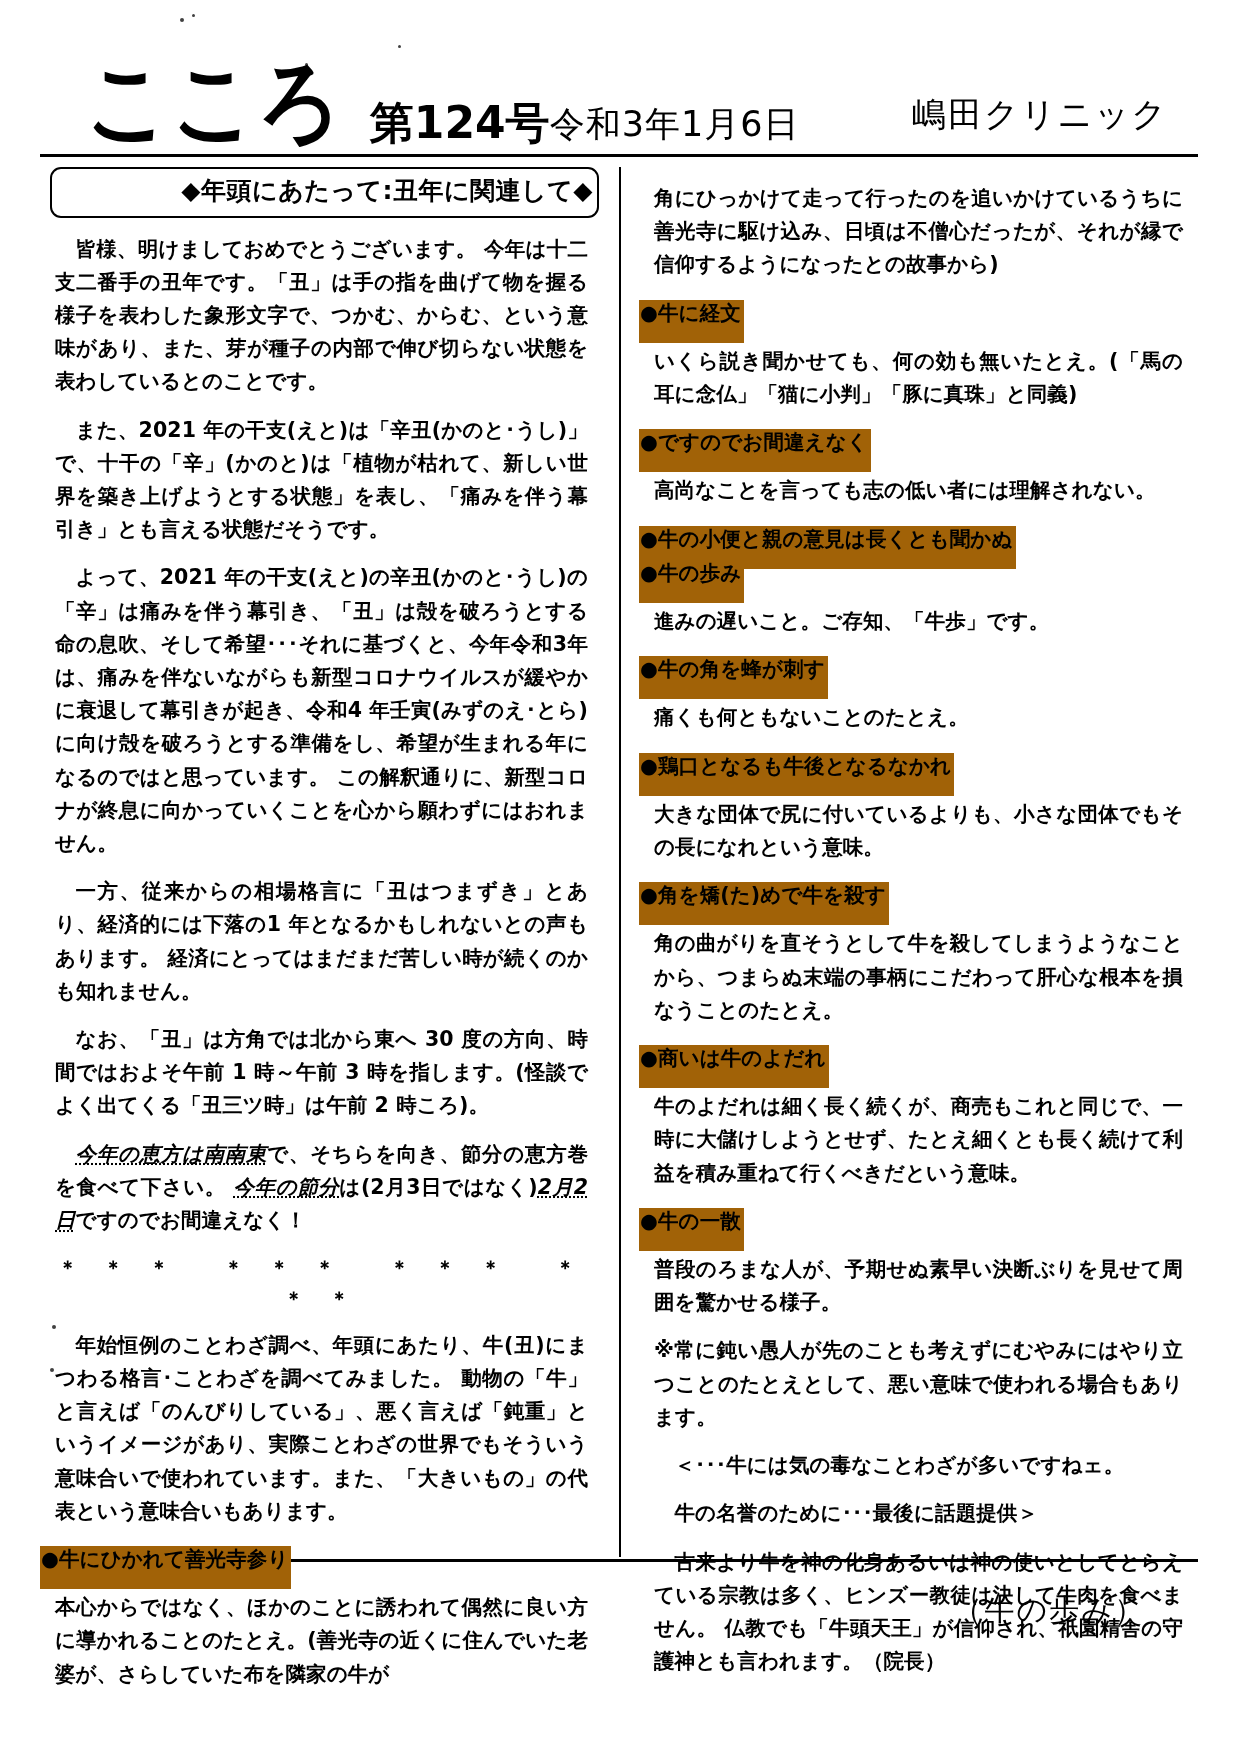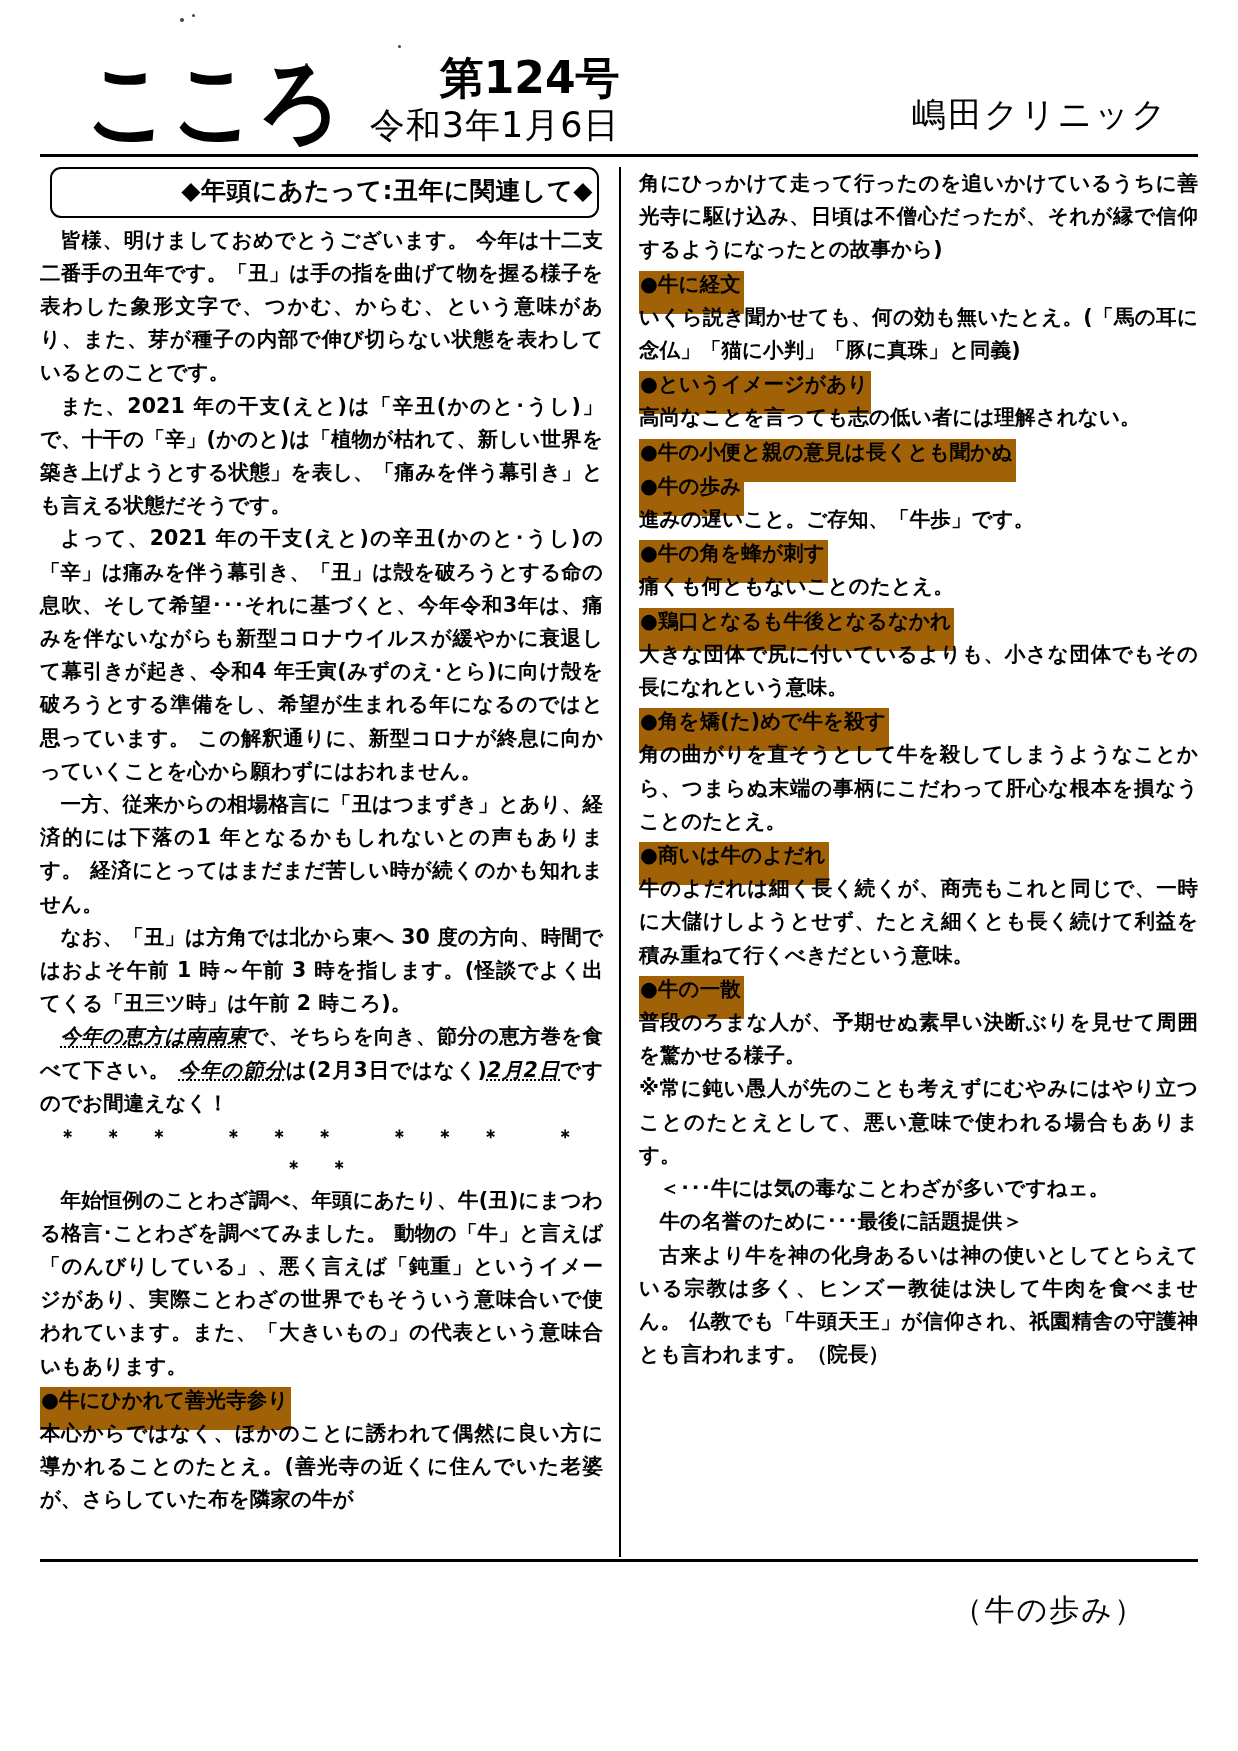--- a/index.html
+++ b/index.html
@@ -40,22 +40,22 @@
     line-height: 1;
     letter-spacing: 2px;
     margin-right: 26px;
     margin-bottom: 2px;
     font-family: "DejaVu Sans", "Liberation Sans", sans-serif;
     transform: scaleY(1.12);
     transform-origin: bottom left;
   }
   .issue-block {
     display: flex;
-    flex-direction: column;
-    align-items: flex-end;
+    flex-direction: row;
+    align-items: center;
     margin-bottom: 4px;
   }
   .issue-no {
     font-size: 44px;
     font-weight: 900;
     line-height: 1.05;
     letter-spacing: 0px;
   }
   .issue-date {
     font-size: 35px;
@@ -111,21 +111,21 @@
     font-size: 25px;
     font-weight: 900;
     padding: 2px 4px 4px 4px;
     margin: 0 4px 6px 10px;
     letter-spacing: 0.5px;
     white-space: nowrap;
   }
 
   
   p.para {
-    margin: 0;
+    margin: 15px;
     text-indent: 1em;
     text-align: justify;
     text-justify: inter-character;
   }
   p.para.noindent {
     text-indent: 0;
   }
 
   .stars {
     text-align: center;
@@ -228,21 +228,21 @@
       <p class="para noindent">本心からではなく、ほかのことに誘われて偶然に良い方に導かれることのたとえ。(善光寺の近くに住んでいた老婆が、さらしていた布を隣家の牛が</p>
     </div>
 
     <div class="col col-right">
 
       <p class="para noindent">角にひっかけて走って行ったのを追いかけているうちに善光寺に駆け込み、日頃は不僧心だったが、それが縁で信仰するようになったとの故事から)</p>
 
       <div class="prov-head"><span class="hl">●牛に経文</span></div>
       <p class="para noindent">いくら説き聞かせても、何の効も無いたとえ。(「馬の耳に念仏」「猫に小判」「豚に真珠」と同義)</p>
 
-      <div class="prov-head"><span class="hl">●というイメージがあり</span></div>
+      <div class="prov-head"><span class="hl">●ですのでお間違えなく</span></div>
       <p class="para noindent">高尚なことを言っても志の低い者には理解されない。</p>
 
       <div class="prov-head"><span class="hl">●牛の小便と親の意見は長くとも聞かぬ</span></div>
 
       <div class="prov-head"><span class="hl">●牛の歩み</span></div>
       <p class="para noindent">進みの遅いこと。ご存知、「牛歩」です。</p>
 
       <div class="prov-head"><span class="hl">●牛の角を蜂が刺す</span></div>
       <p class="para noindent">痛くも何ともないことのたとえ。</p>
 

